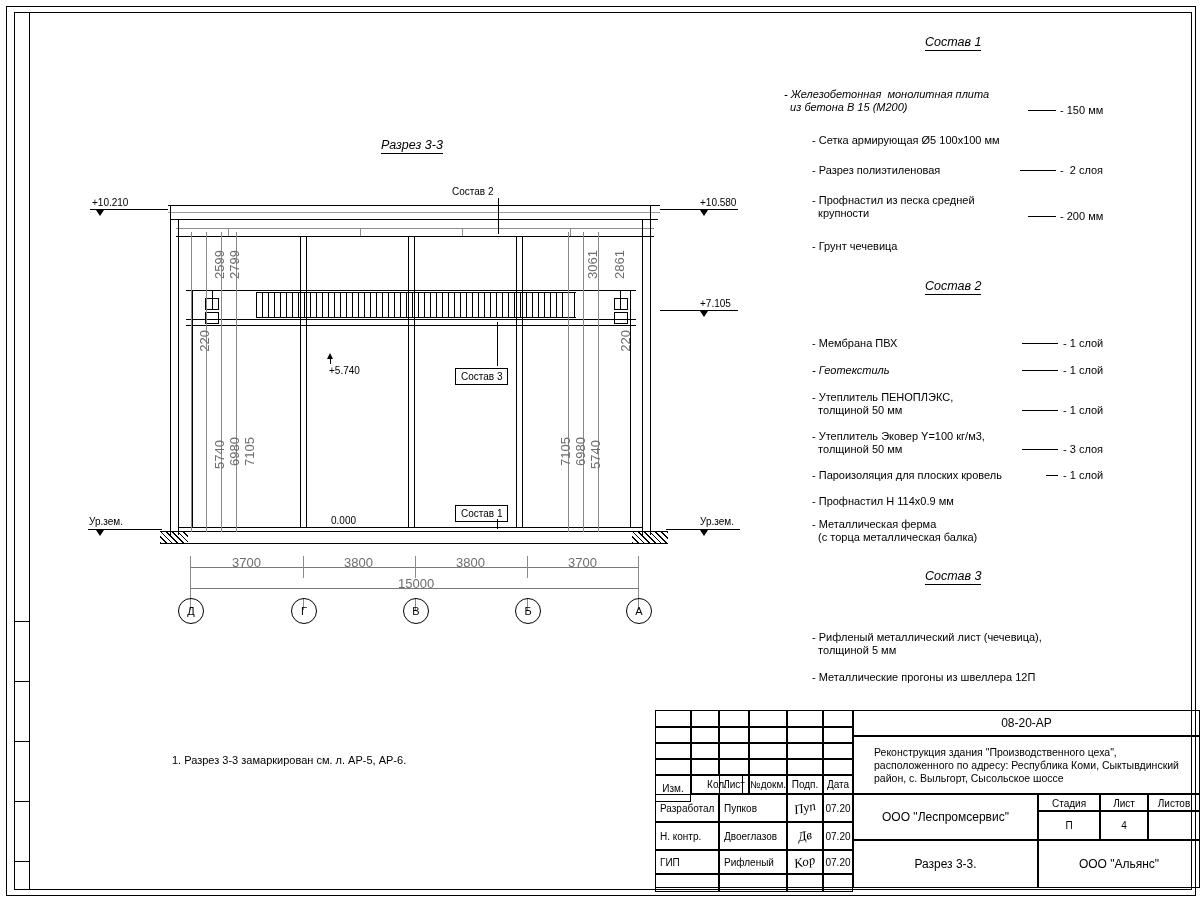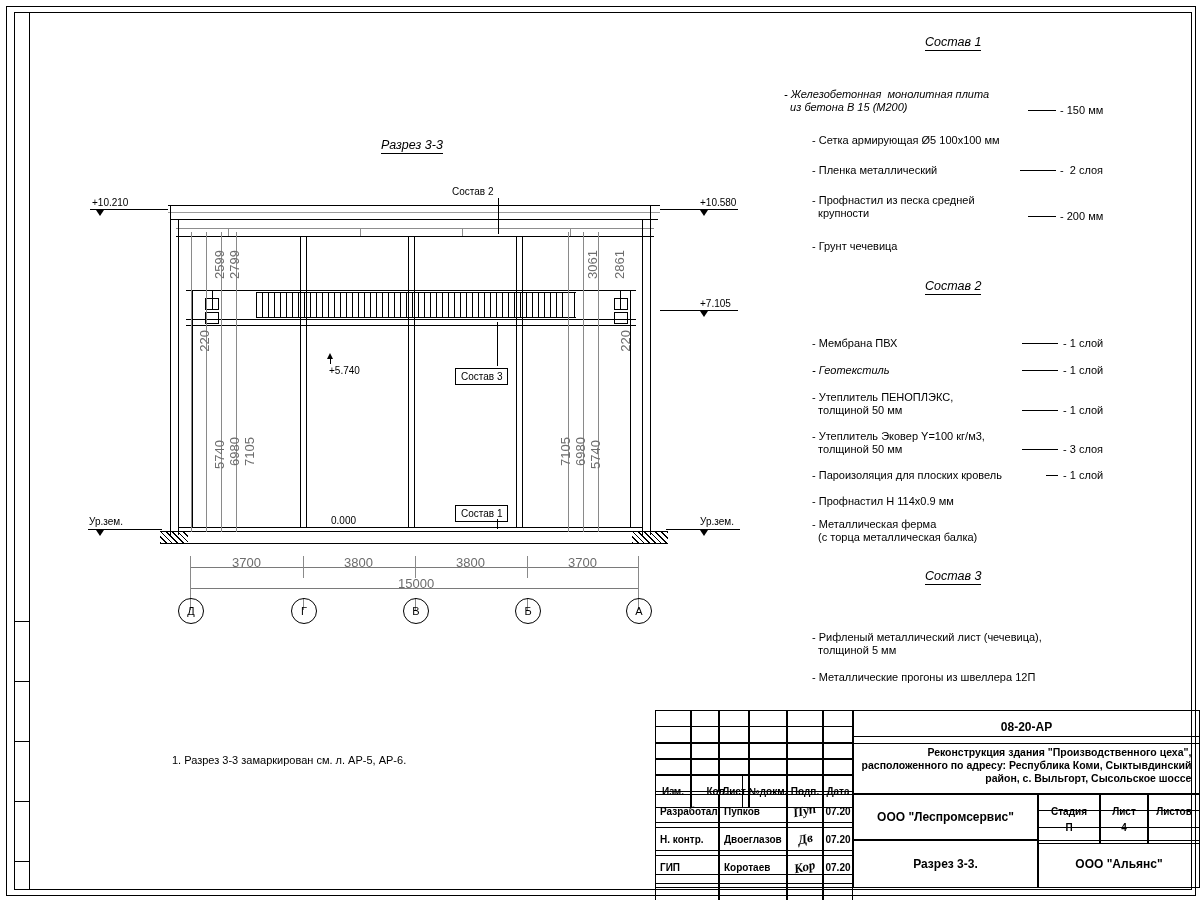--- a/index.html
+++ b/index.html
@@ -26,21 +26,21 @@
   .gl{position:absolute;background:#8a8a8a;}
   .glv{width:1px;}
 
   .dimline{position:absolute;height:1px;background:#7a7a7a;}
   .circ{position:absolute;width:24px;height:24px;border:1px solid #000;border-radius:50%;font-size:11px;text-align:center;line-height:24px;}
   .arrowdn{position:absolute;width:0;height:0;border-left:4px solid transparent;border-right:4px solid transparent;border-top:6px solid #000;}
   .hatch{position:absolute;background:repeating-linear-gradient(45deg,#000 0 1px,transparent 1px 4px);}
 
   
   .stamp{position:absolute;left:655px;top:710px;width:545px;height:178px;}
-  .stamp .cell{position:absolute;box-sizing:border-box;border:1px solid #000;font-size:10px;display:flex;align-items:center;justify-content:center;text-align:right;padding:16px 2px;font-weight:bold;}
+  .stamp .cell{position:absolute;box-sizing:border-box;border:1px solid #000;font-size:10px;display:flex;align-items:center;justify-content:center;text-align:left;padding:8px 2px;}
   .stamp .cl{justify-content:flex-start;}
   .sig{position:absolute;font-family:"Liberation Serif",serif;font-style:italic;font-size:13px;transform:rotate(-12deg);color:#000;}
 </style>
 </head>
 <body>
 
 <div id="sheet">
 
   <div class="frame-outer"></div>
   <div class="frame-inner">
@@ -188,21 +188,21 @@
 
   <div class="txt ttl" style="left:925px;top:36px;"><span class="u">Состав 1</span></div>
 
   <div class="txt t11" style="left:784px;top:88px;font-style:italic;">- Железобетонная  монолитная плита
   из бетона В 15 (М200)</div>
   <div class="txt t11" style="left:1060px;top:104px;">- 150 мм</div>
   <div class="ln lnh" style="left:1028px;top:110px;width:28px;background:#000;"></div>
 
   <div class="txt t11" style="left:812px;top:134px;">- Сетка армирующая Ø5 100х100 мм</div>
   <div class="txt t11" style="left:1060px;top:164px;">-  2 слоя</div>
-  <div class="txt t11" style="left:812px;top:164px;">- Пленка металлический</div>
+  <div class="txt t11" style="left:812px;top:164px;">- Разрез полиэтиленовая</div>
   <div class="ln lnh" style="left:1020px;top:170px;width:36px;"></div>
 
   <div class="txt t11" style="left:812px;top:194px;">- Профнастил из песка средней
   крупности</div>
   <div class="txt t11" style="left:1060px;top:210px;">- 200 мм</div>
   <div class="ln lnh" style="left:1028px;top:216px;width:28px;"></div>
 
   <div class="txt t11" style="left:812px;top:240px;">- Грунт чечевица</div>
 
   <div class="txt ttl" style="left:925px;top:280px;"><span class="u">Состав 2</span></div>
@@ -286,21 +286,21 @@
     <div class="cell" style="left:168px;top:84px;width:30px;height:28px;">07.20</div>
 
     <div class="cell cl" style="left:0;top:112px;width:64px;height:28px;padding-left:4px;">Н. контр.</div>
     <div class="cell cl" style="left:64px;top:112px;width:68px;height:28px;padding-left:4px;">Двоеглазов</div>
     <div class="cell" style="left:132px;top:112px;width:36px;height:28px;">
         <span class="sig">Дв</span>
       </div>
     <div class="cell" style="left:168px;top:112px;width:30px;height:28px;">07.20</div>
 
     <div class="cell cl" style="left:0;top:140px;width:64px;height:24px;padding-left:4px;">ГИП</div>
-    <div class="cell cl" style="left:64px;top:140px;width:68px;height:24px;padding-left:4px;">Коротаев</div>
+    <div class="cell cl" style="left:64px;top:140px;width:68px;height:24px;padding-left:4px;">Рифленый</div>
     <div class="cell" style="left:132px;top:140px;width:36px;height:24px;">
         <span class="sig">Кор</span>
       </div>
     <div class="cell" style="left:168px;top:140px;width:30px;height:24px;">07.20</div>
 
     <div class="cell cl" style="left:0;top:164px;width:64px;height:14px;"></div>
     <div class="cell cl" style="left:64px;top:164px;width:68px;height:14px;"></div>
     <div class="cell" style="left:132px;top:164px;width:36px;height:14px;"></div>
     <div class="cell" style="left:168px;top:164px;width:30px;height:14px;"></div>
 

